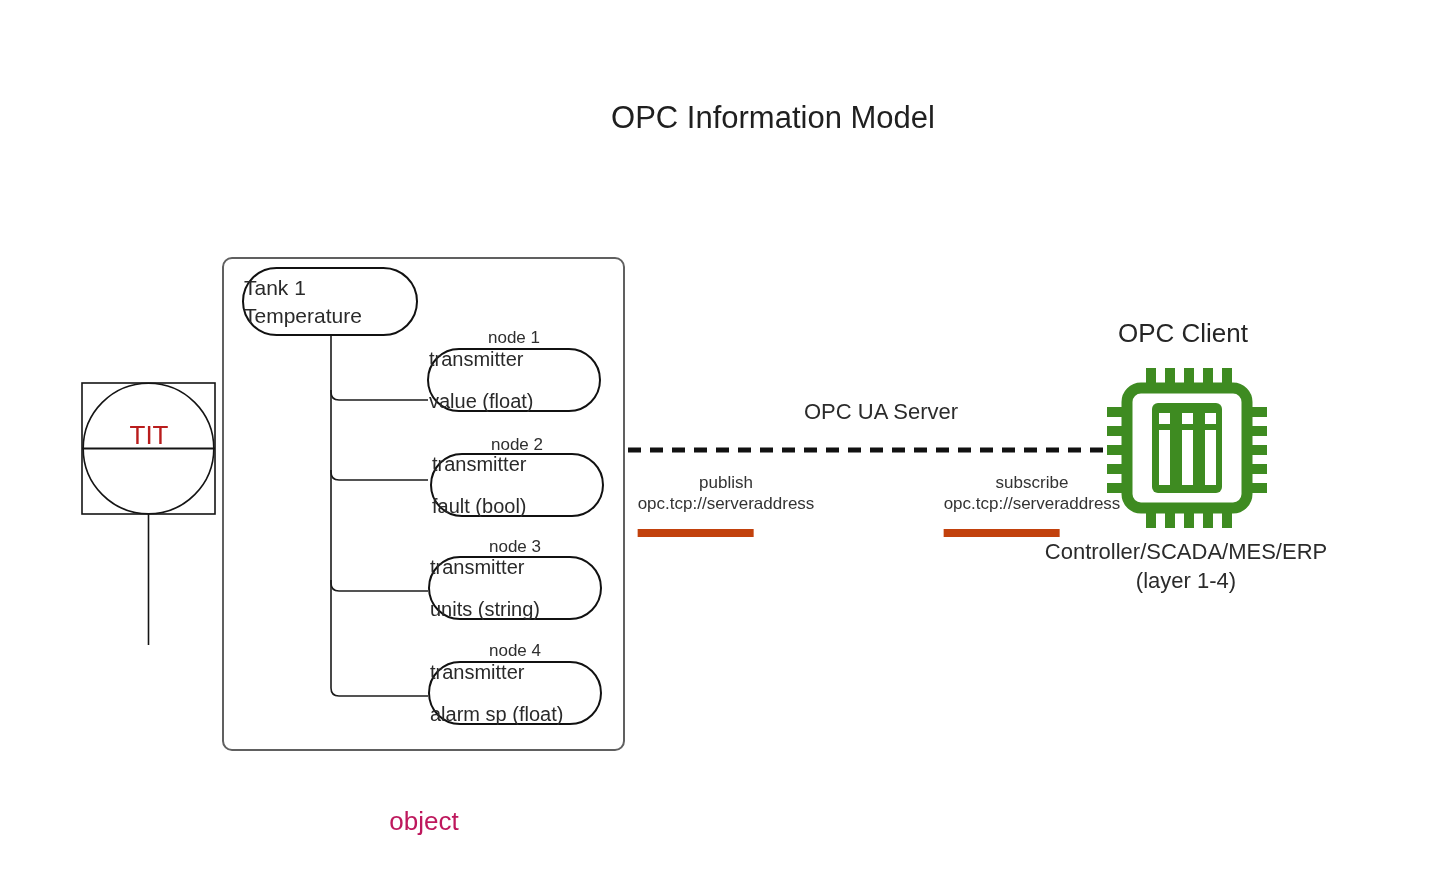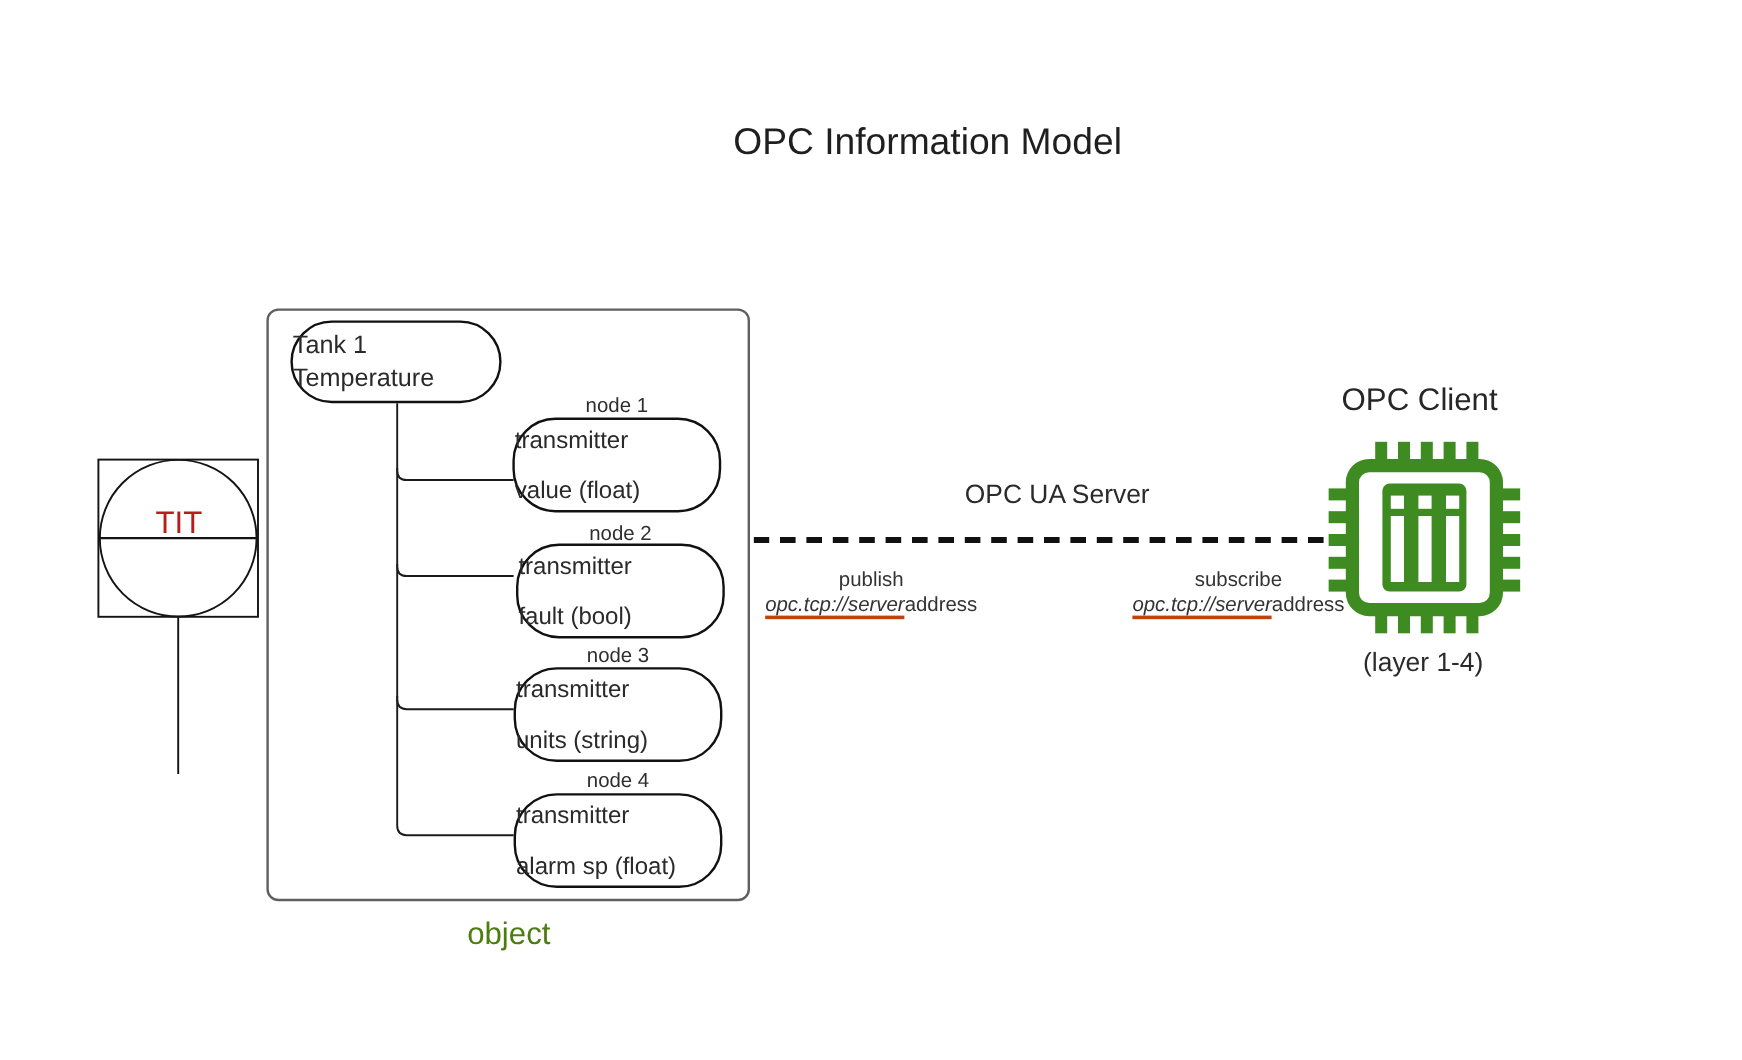--- a/index.html
+++ b/index.html
@@ -23,26 +23,26 @@
   .pill{
     box-sizing:border-box;
     border:2px solid #111111;
     background:#ffffff;
     display:flex;flex-direction:column;
     align-items:flex-start;justify-content:center;
     line-height:1.3;
     z-index:3;
   }
   .root-pill{width:176px;height:69px;border-radius:35px;font-size:21px;}
-  .node-pill{width:174px;height:79px;border-radius:36px;font-size:20px;gap:16px;}
+  .node-pill{width:174px;height:64px;border-radius:36px;font-size:20px;gap:16px;}
   .node-label{font-size:17px;color:#2e2e2e;z-index:3;}
-  .object-label{font-size:26px;color:#4d7c0f;}
+  .object-label{font-size:26px;color:#be185d;margin-top:43px;}
   .msg-label{font-size:22px;color:#2b2b2b;}
   .pubsub{font-size:17px;line-height:21px;color:#333333;z-index:4;}
-  .url-link{border-bottom:3px solid #c2410c;padding-bottom:0px;font-style:italic;}
+  .url-link{border-bottom:8px solid #c2410c;padding-bottom:16px;}
   .client-title{font-size:26px;color:#262626;}
   .client-caption{font-size:22px;line-height:29px;color:#2b2b2b;}
   svg{display:block;}
 </style>
 </head>
 <body>
 
 <div id="canvas">
 
   <div class="abs ctr main-title" style="left:773px;top:100px;">OPC Information Model</div>
@@ -155,16 +155,17 @@
       <rect x="52" y="45" width="11" height="11"></rect>
         <rect x="75" y="45" width="11" height="11"></rect>
         <rect x="98" y="45" width="11" height="11"></rect>
       <rect x="52" y="62" width="11" height="55"></rect>
         <rect x="75" y="62" width="11" height="55"></rect>
         <rect x="98" y="62" width="11" height="55"></rect>
     </g>
   </svg>
 
   <div class="abs ctr client-caption" style="left:1186px;top:537px;">
+    <div>Controller/SCADA/MES/ERP</div>
     <div>(layer 1-4)</div>
   </div>
 
 </div>
 
 </body></html>

